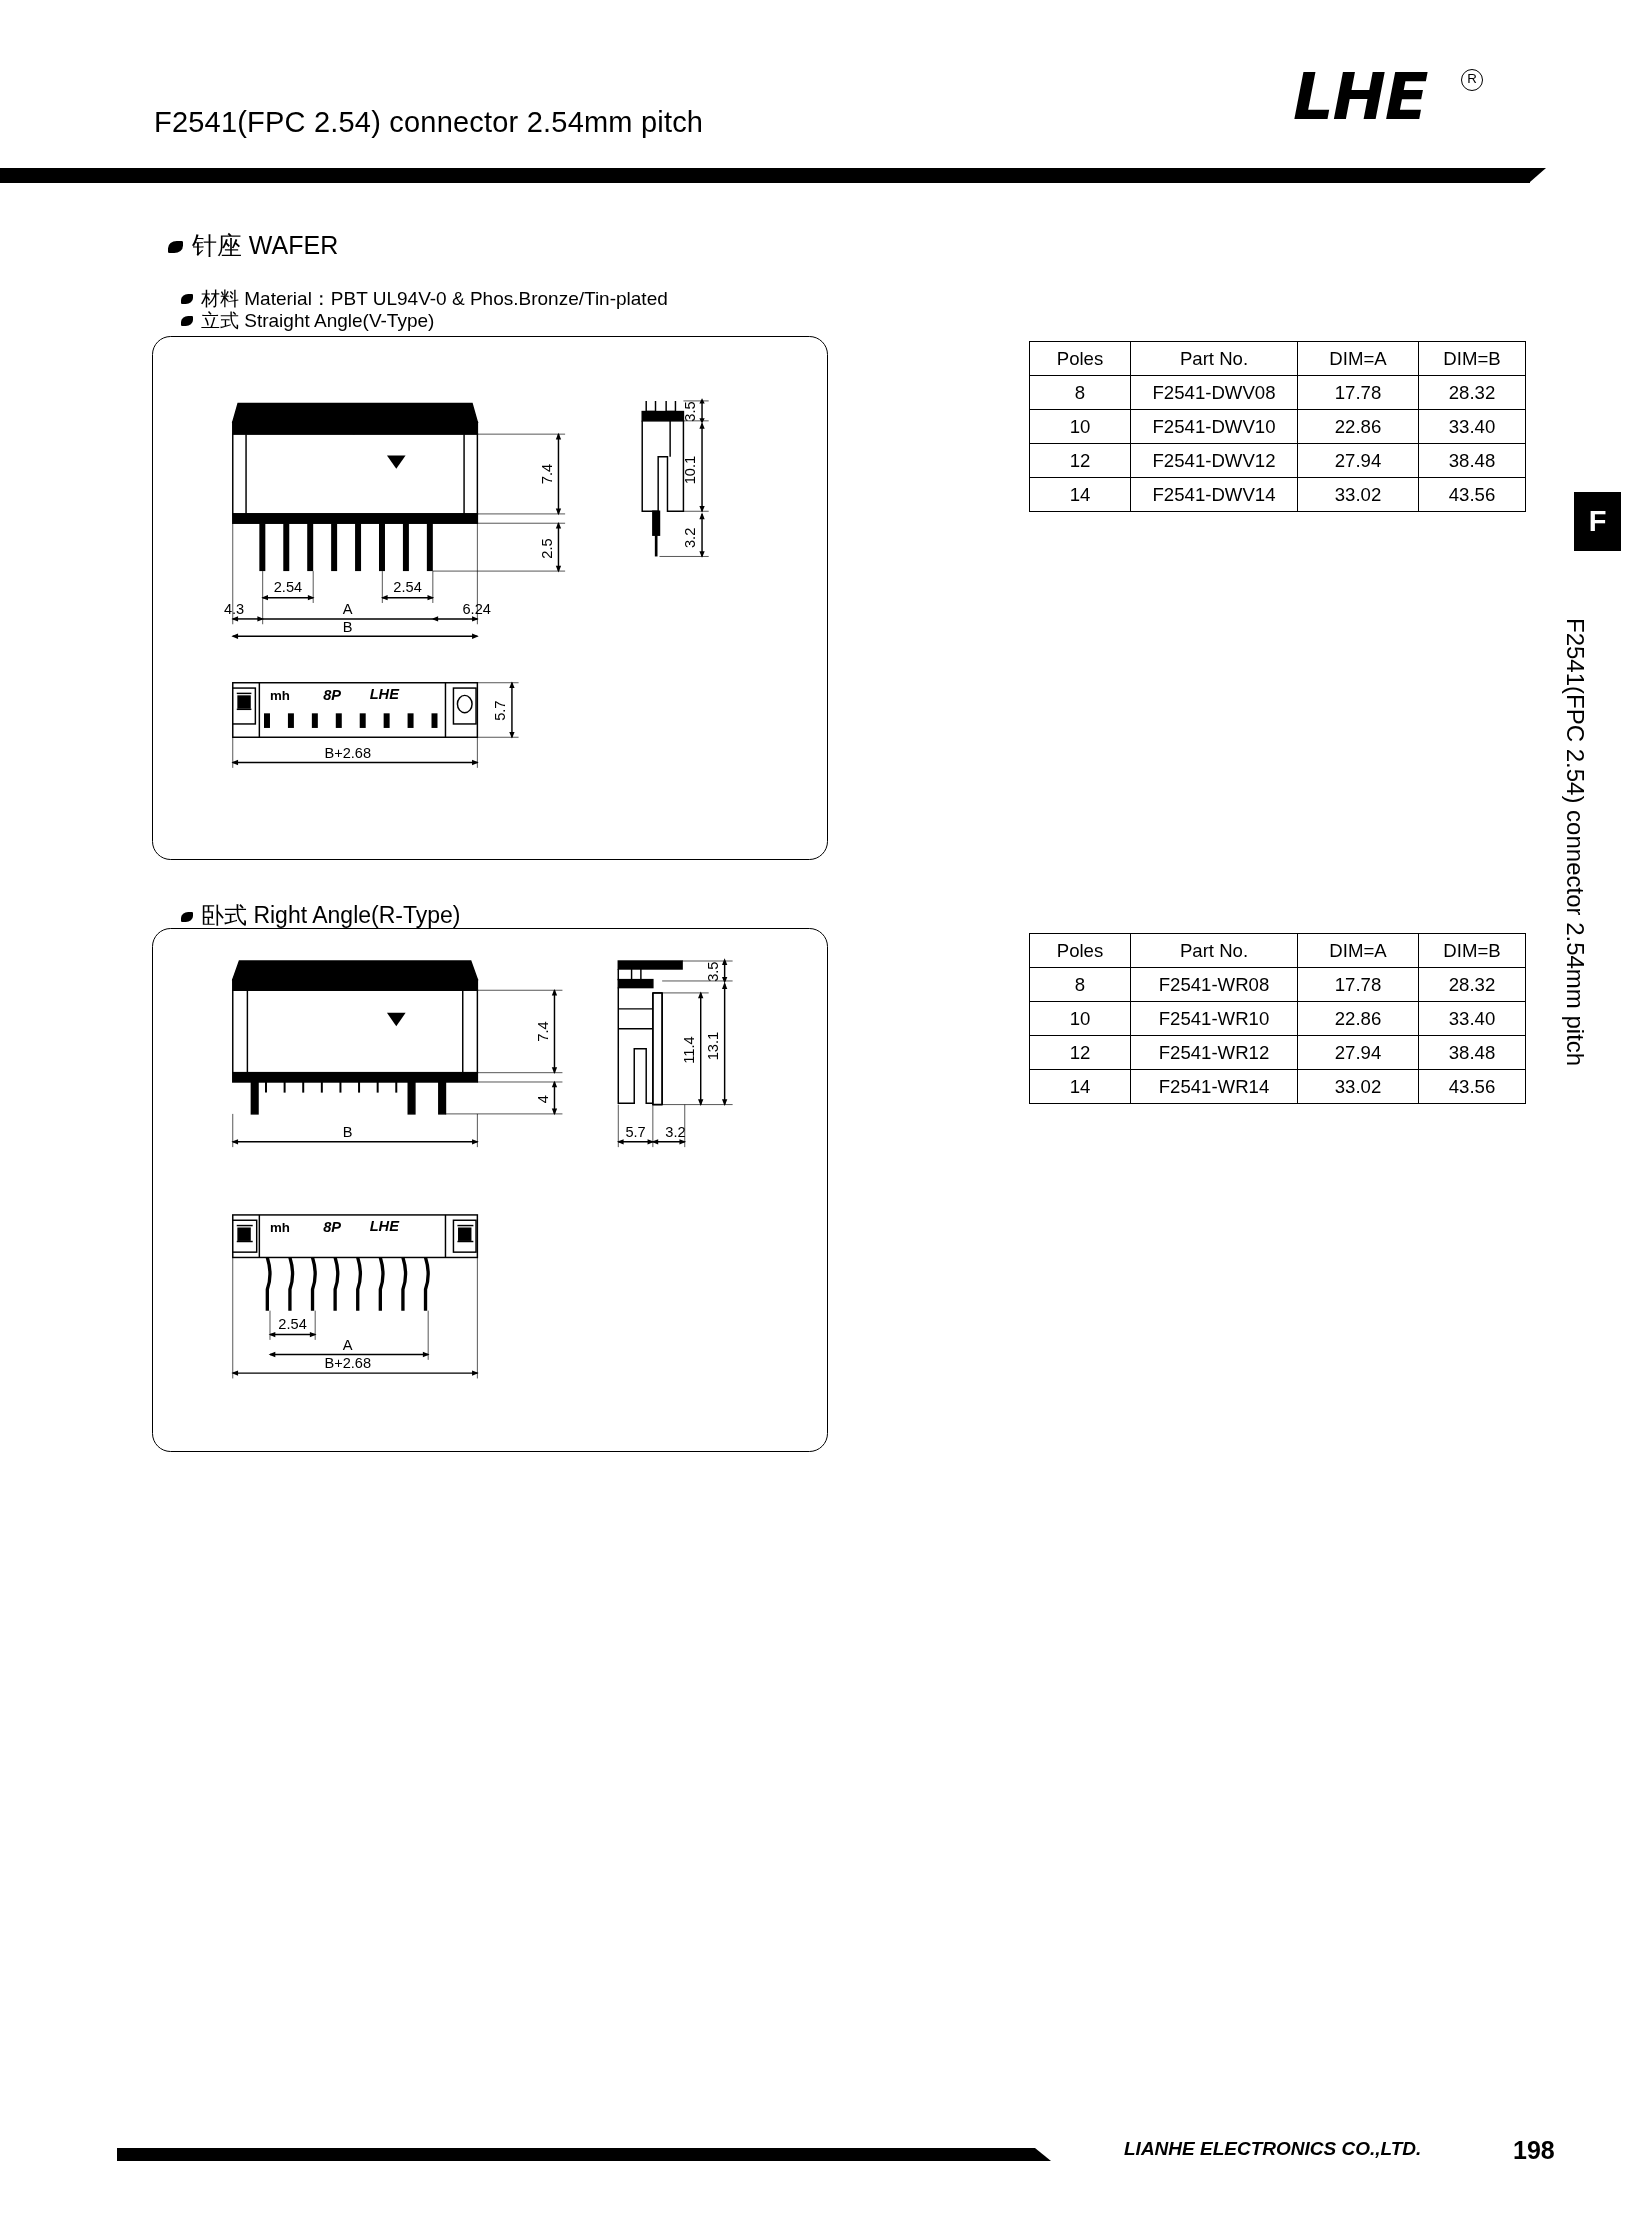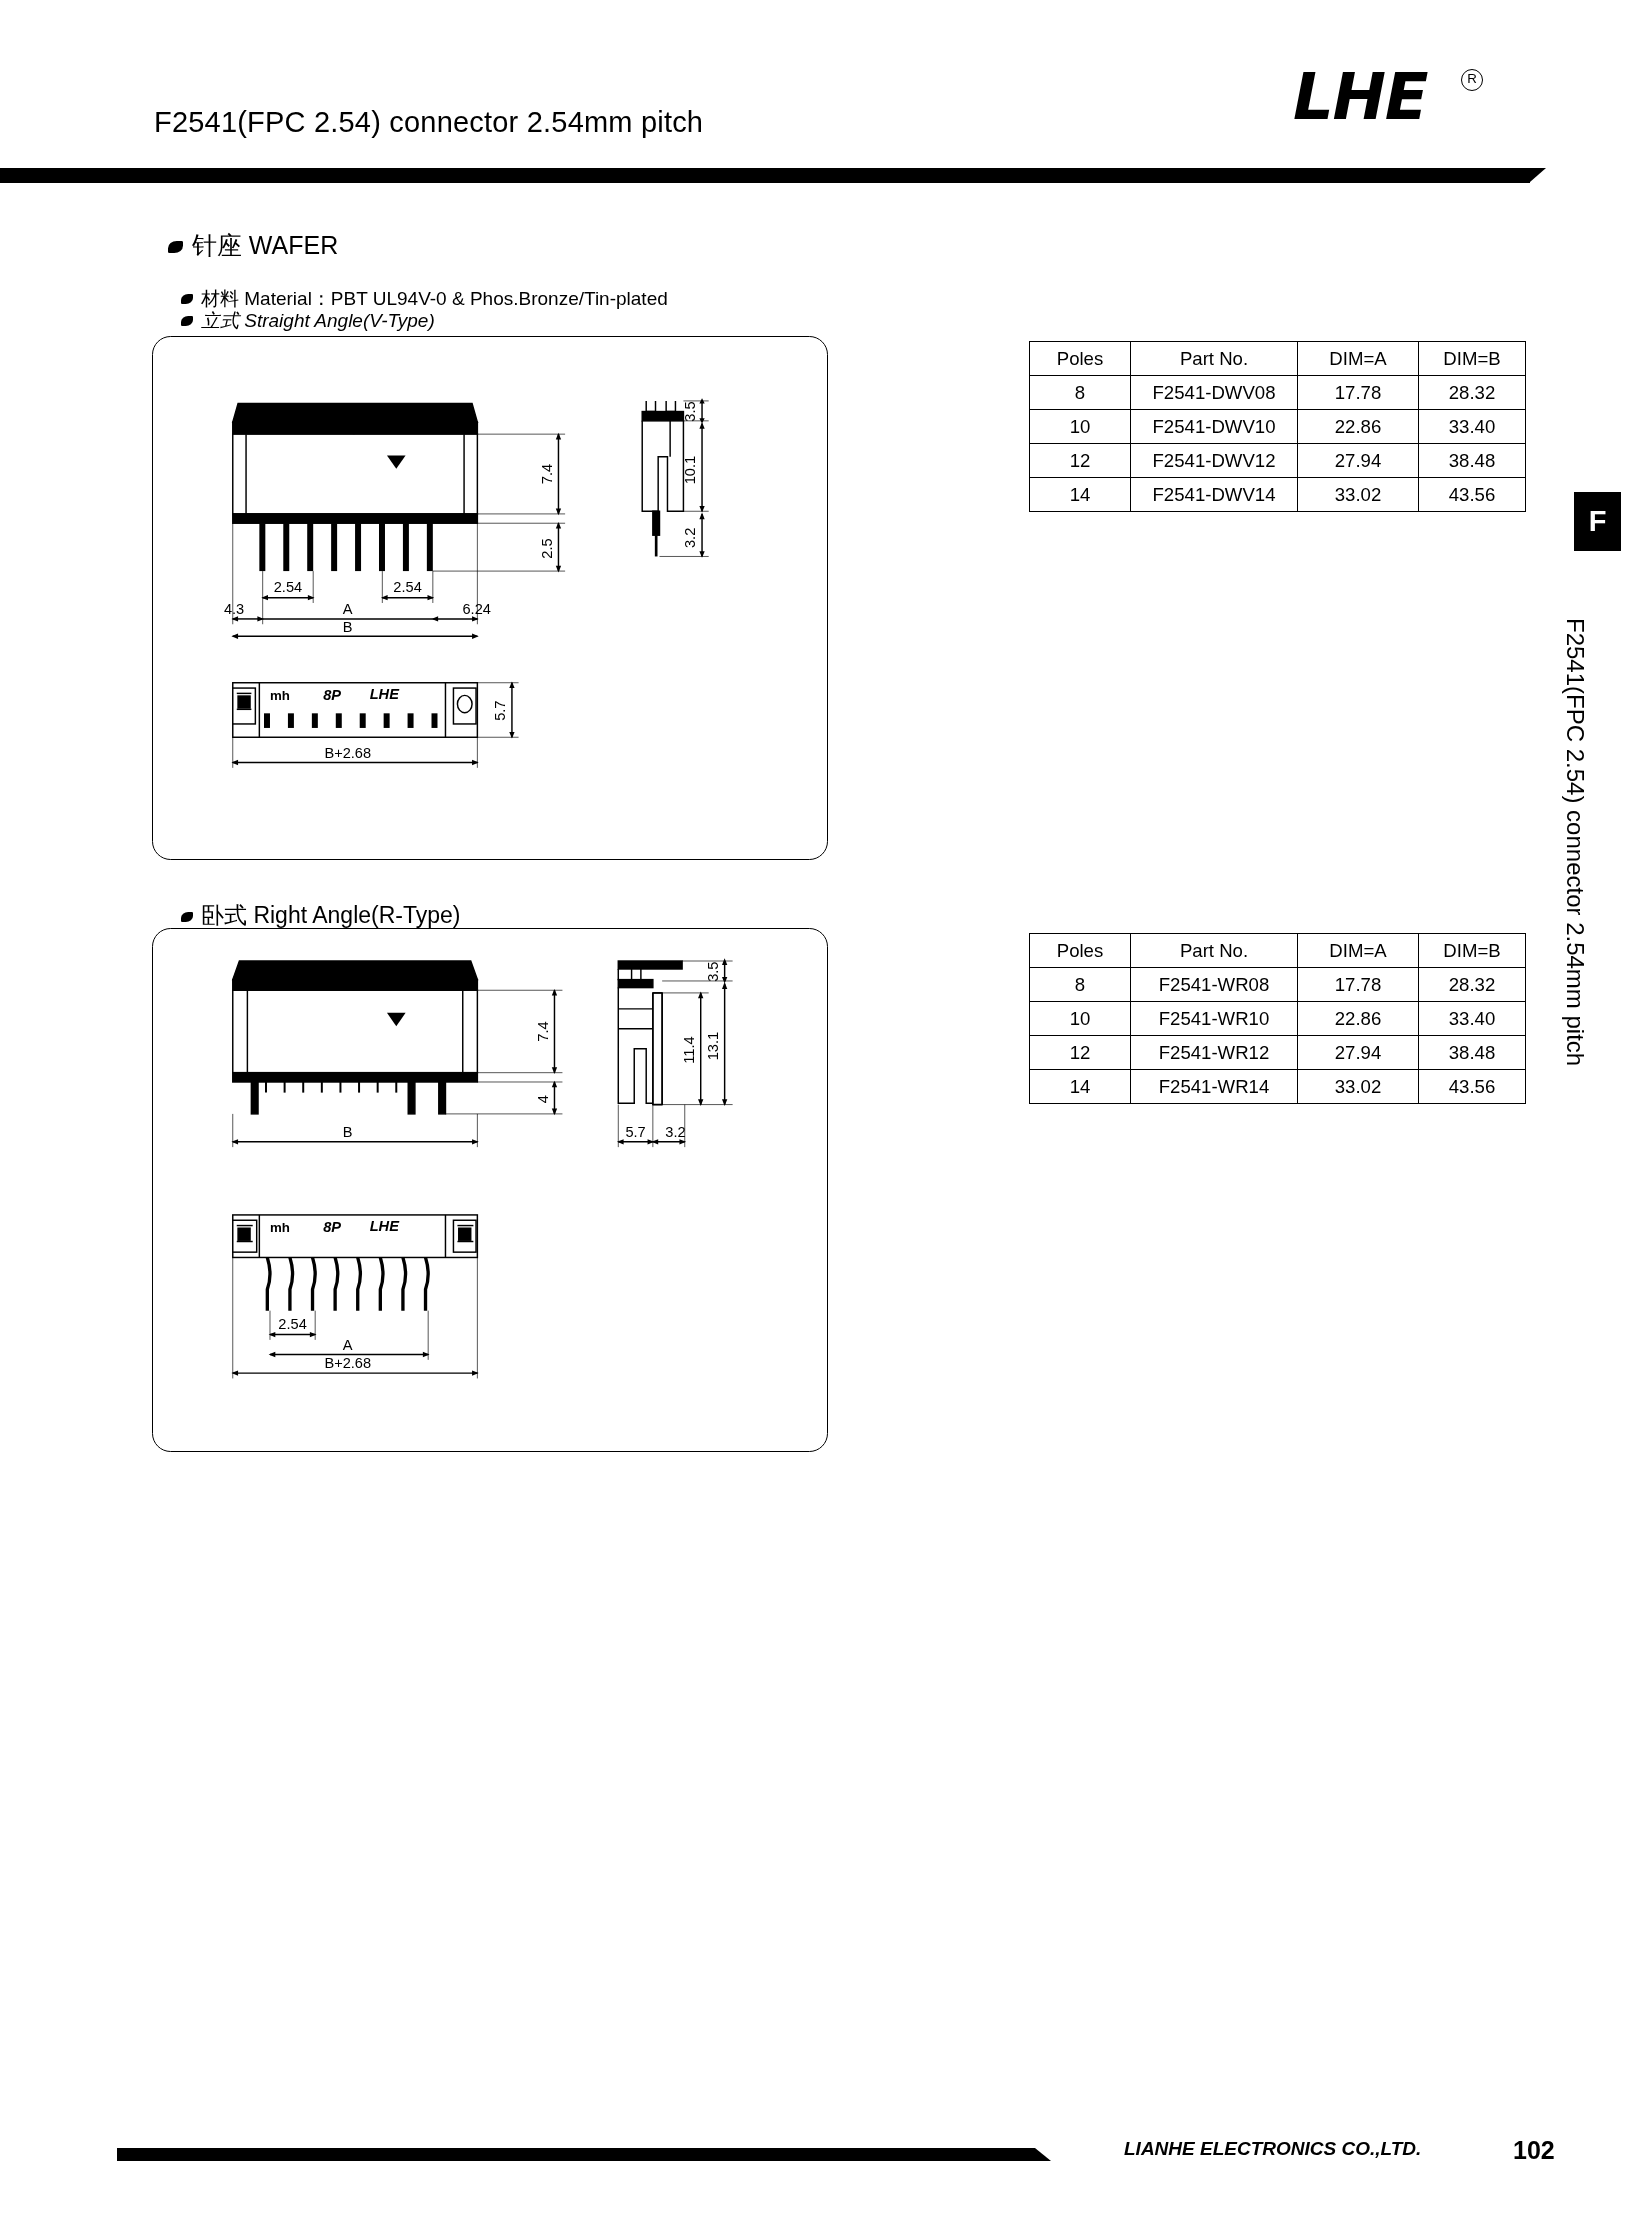--- a/index.html
+++ b/index.html
@@ -116,21 +116,20 @@
     position: absolute;
     left: 181px; top: 286px;
     font-size: 19px;
     white-space: nowrap;
   }
   .sec-vtype {
     position: absolute;
     left: 181px; top: 308px;
     font-size: 19px;
     white-space: nowrap;
-    font-style: italic;
   }
   .sec-rtype {
     position: absolute;
     left: 181px; top: 900px;
     font-size: 23px;
     white-space: nowrap;
   }
 
   
   .panel {
@@ -586,14 +585,14 @@
       <td>F2541-WR14</td>
       <td>33.02</td>
       <td>43.56</td>
     </tr>
   </tbody>
 </table>
 
 <div class="footer-rule"></div>
 <div class="footer-rule-taper"></div>
 <div class="footer-company">LIANHE ELECTRONICS CO.,LTD.</div>
-<div class="footer-page">102</div>
+<div class="footer-page">198</div>
 
 
 </body></html>

